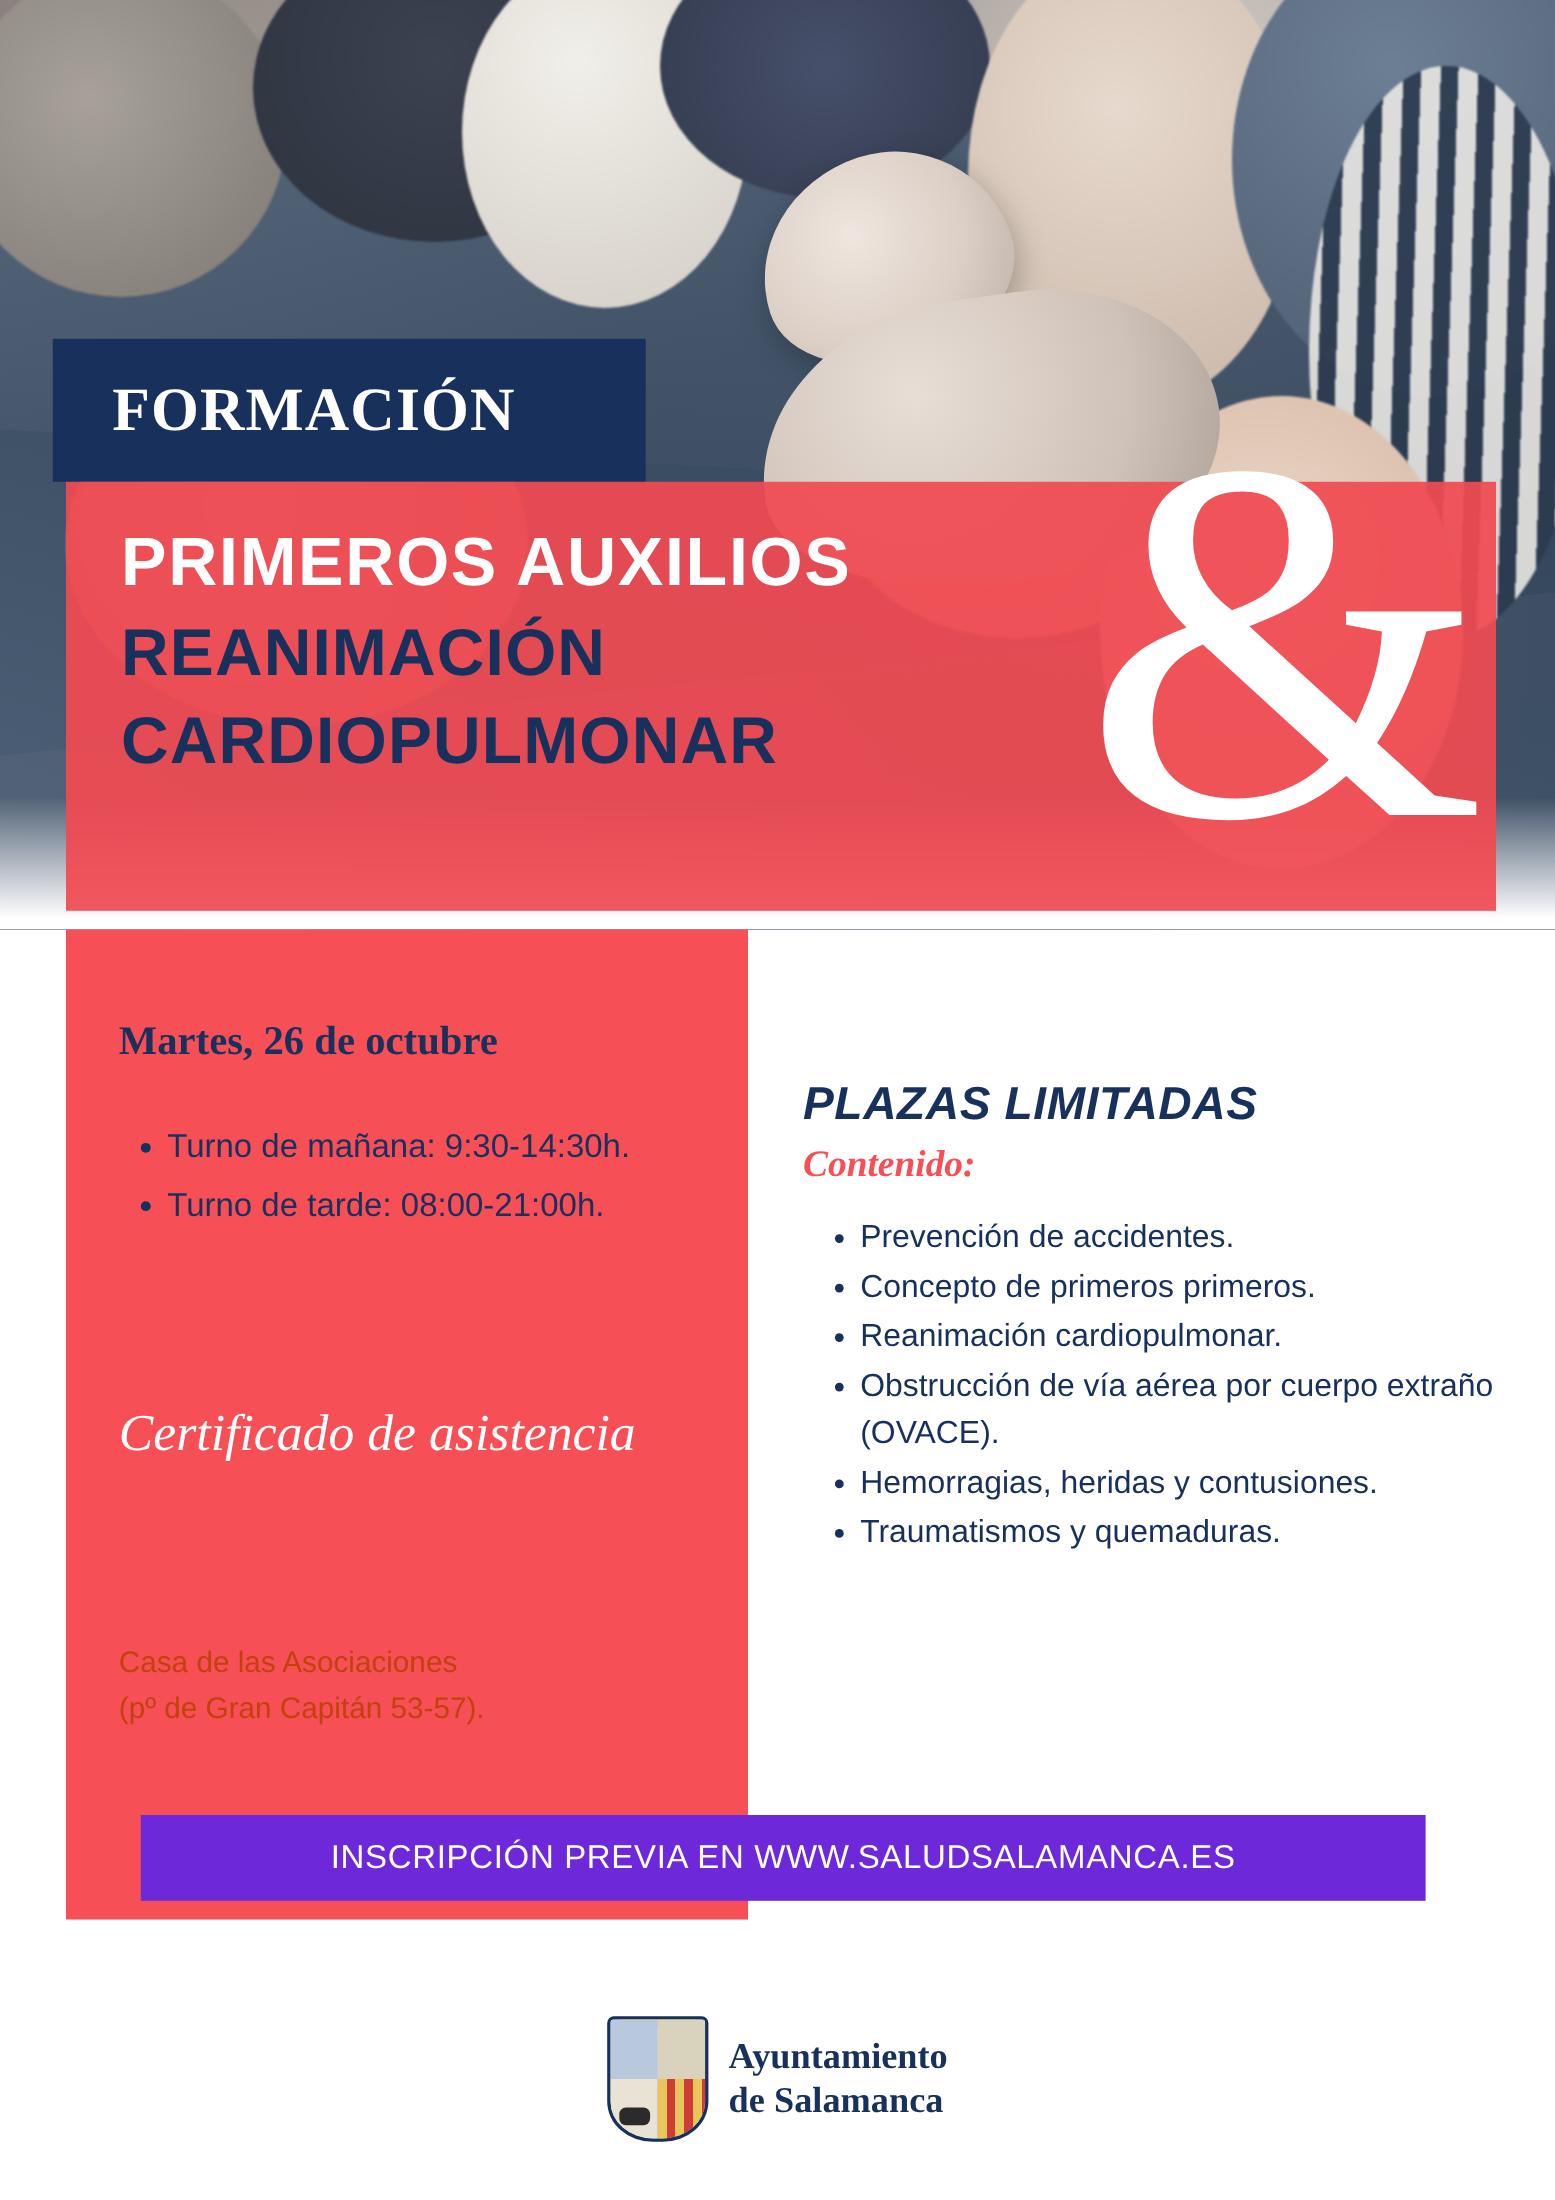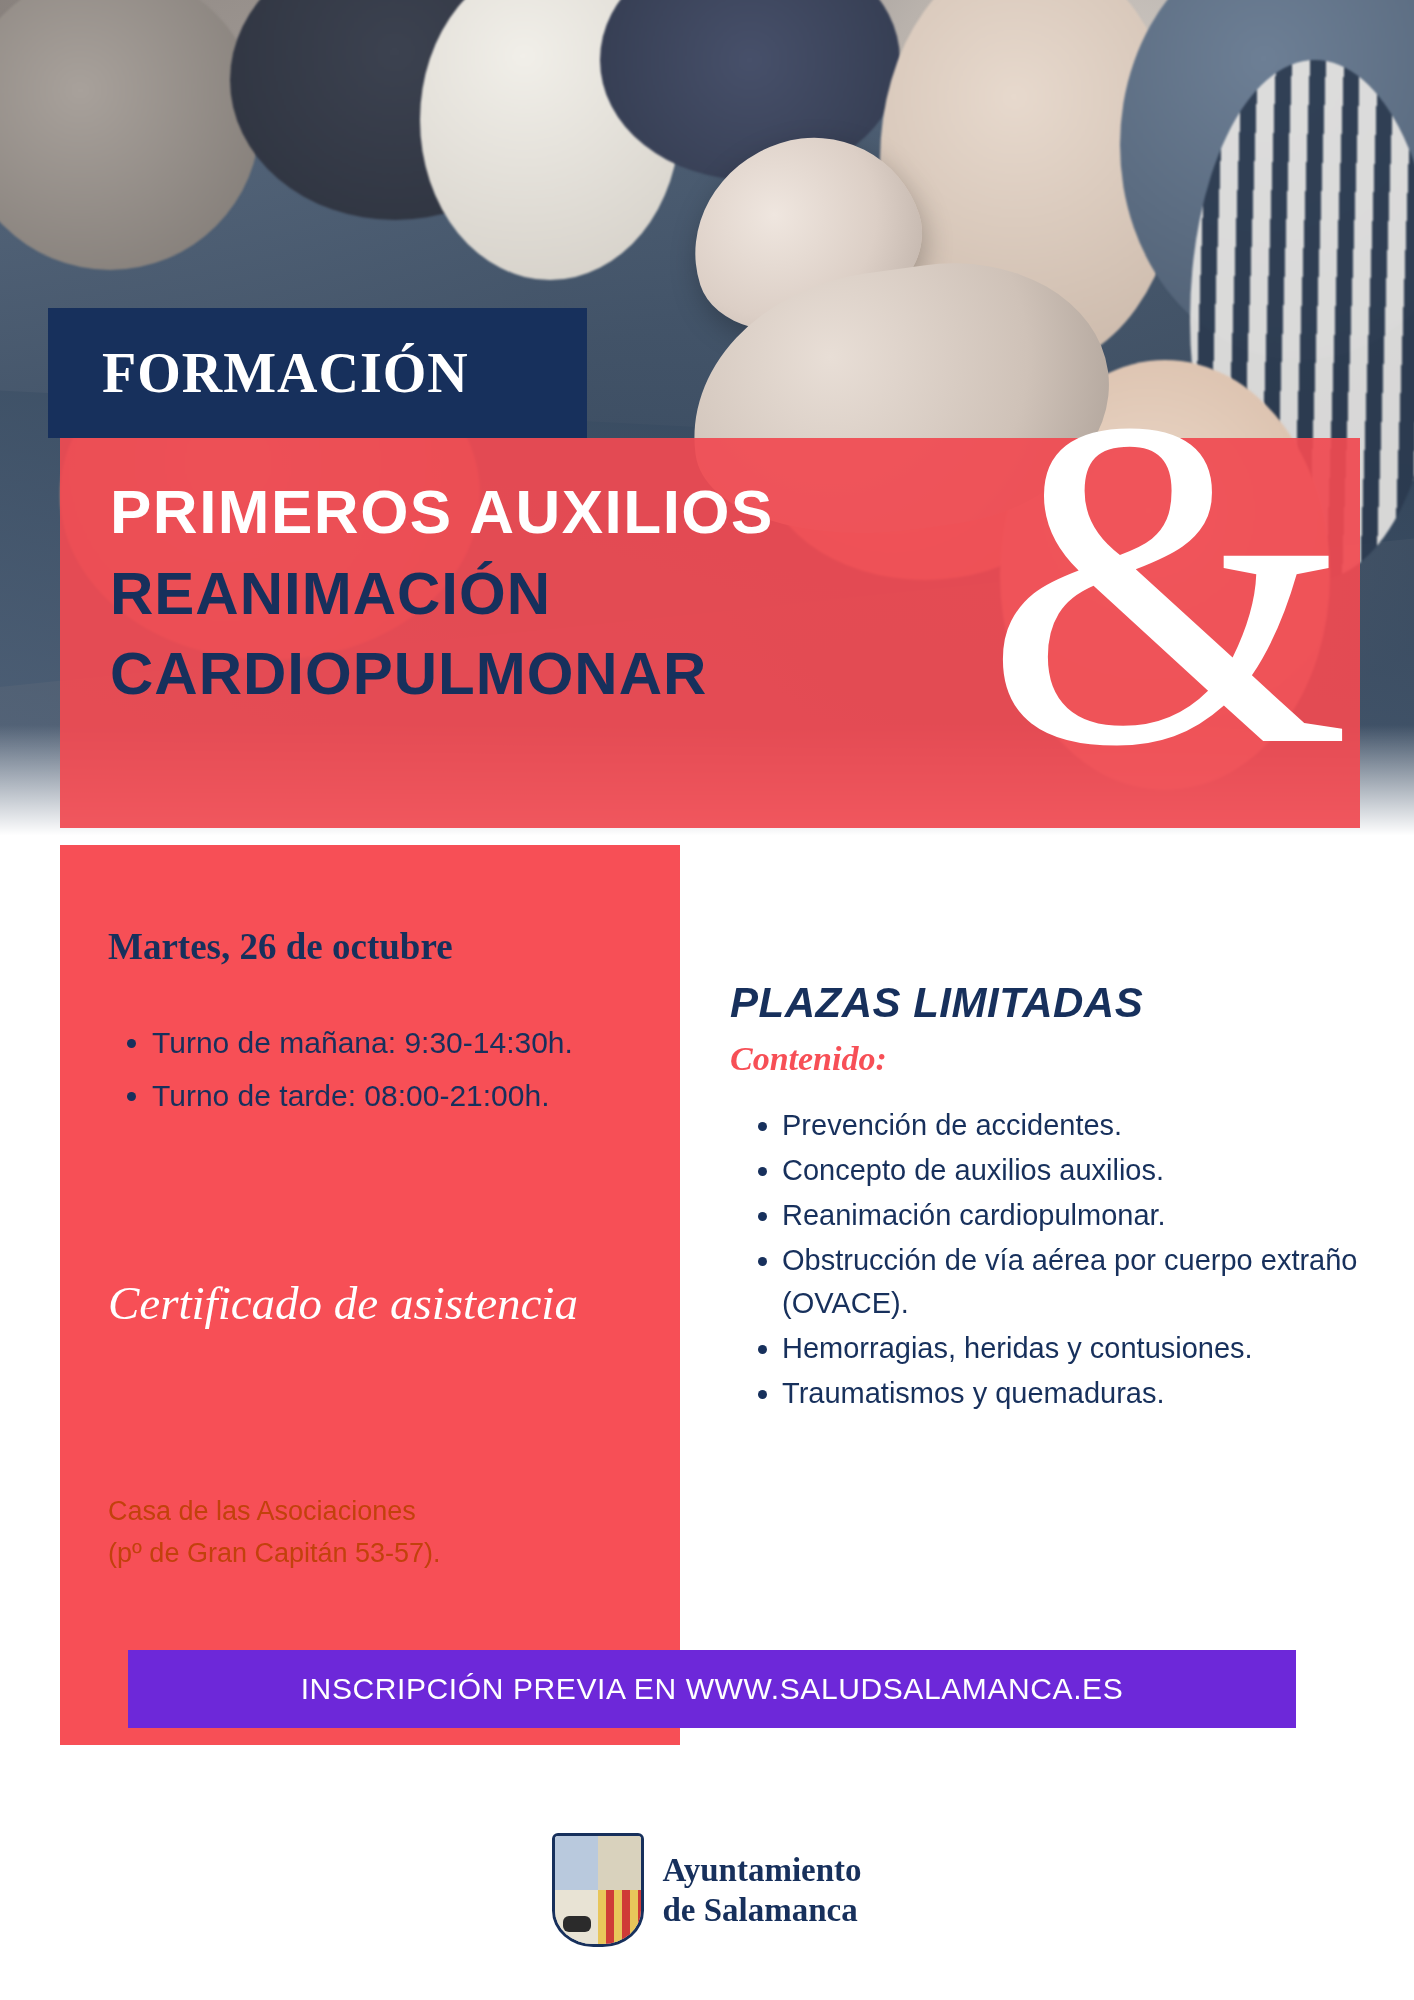--- a/index.html
+++ b/index.html
@@ -327,21 +327,21 @@
 <div class="address">
   <div>Casa de las Asociaciones</div>
   <div>(pº de Gran Capitán 53-57).</div>
 </div>
 
 <div class="plazas">PLAZAS LIMITADAS</div>
 <div class="contenido">Contenido:</div>
 
 <ul class="content-list">
   <li>Prevención de accidentes.</li>
-  <li>Concepto de auxilios auxilios.</li>
+  <li>Concepto de primeros primeros.</li>
   <li>Reanimación cardiopulmonar.</li>
   <li>Obstrucción de vía aérea por cuerpo extraño (OVACE).</li>
   <li>Hemorragias, heridas y contusiones.</li>
   <li>Traumatismos y quemaduras.</li>
 </ul>
 
 <div class="inscription">
   <span>INSCRIPCIÓN PREVIA EN WWW.SALUDSALAMANCA.ES</span>
 </div>
 

